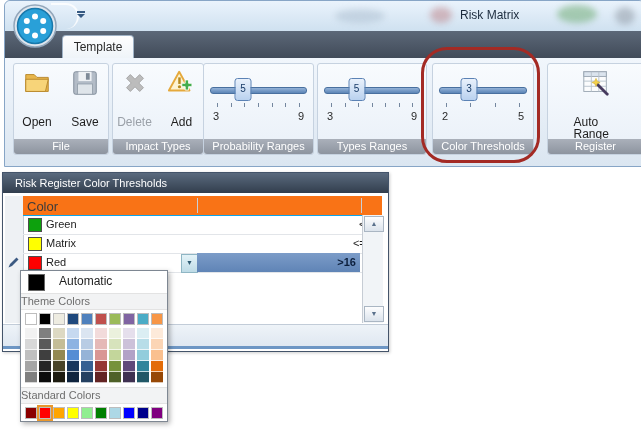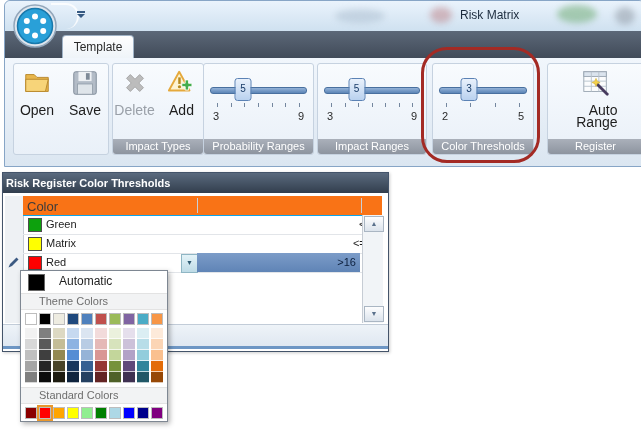--- a/index.html
+++ b/index.html
@@ -27,74 +27,74 @@
   .ribbon{position:absolute;left:0;top:57px;width:100%;height:108px;
           background:linear-gradient(#f1f6fc,#dbe6f1);}
   .group{position:absolute;top:5px;height:90px;border:1px solid #c6d2e0;border-radius:3px;
          background:linear-gradient(#f8fbfe,#e9f0f8);}
   .glabel{position:absolute;left:0;bottom:0;width:100%;height:15px;border-radius:0 0 3px 3px;
           background:linear-gradient(#aab0ba,#8d949f);color:#fff;font-size:11px;
           text-align:center;line-height:15px;}
   .btnrow{position:absolute;left:0;top:4px;width:100%;display:flex;justify-content:center;gap:4px;}
   .bigbtn{width:44px;display:flex;flex-direction:column;align-items:center;cursor:default;}
   .bigbtn svg{width:30px;height:30px;}
-  .bigbtn .blabel{font-size:14px;color:#1e1e1e;text-align:right;line-height:12px;margin-top:6px;}
+  .bigbtn .blabel{font-size:12px;color:#1e1e1e;text-align:left;line-height:12px;margin-top:18px;}
   .bigbtn.disabled .blabel{color:#9aa0a8;}
   
   .sliderzone{position:absolute;left:6px;right:6px;top:14px;height:58px;}
   .track{position:relative;height:22px;}
   .track .line{position:absolute;left:0;right:0;top:9px;height:5px;border-radius:3px;
                background:linear-gradient(#93b2d8,#5c85b6);border:1px solid #49709f;}
   .thumb{position:absolute;top:0;width:15px;height:21px;border-radius:3px;transform:translateX(-50%);
          background:linear-gradient(#e9f1fb,#b9d1ef);border:1px solid #5b82b5;
          font-size:10px;color:#173a66;text-align:center;line-height:20px;z-index:2;}
   .ticks{display:flex;justify-content:space-between;padding:0 7px;margin-top:3px;height:5px;}
   .ticks i{width:1px;height:4px;background:#74879f;}
   .minmax{display:flex;justify-content:space-between;padding:0 3px;font-size:11px;color:#2b2b2b;margin-top:2px;}
   .annot{position:absolute;left:421px;top:47px;width:113px;height:110px;border:3px solid #a32a24;
          border-radius:26px;z-index:6;pointer-events:none;}
   
   .dialog{position:absolute;left:2px;top:172px;width:385px;height:178px;border:1px solid #44546a;
           background:#fff;box-shadow:1px 1px 3px rgba(0,0,0,.2);}
   .dtitle{height:20px;background:linear-gradient(#5a6a7e,#323e4d);color:#fff;font-size:11px;
-          font-weight:bold;line-height:20px;padding-left:3px;}
+          font-weight:normal;line-height:20px;padding-left:12px;}
   .dbody{position:relative;width:100%;height:156px;background:#fff;}
   .rowhdrcol{position:absolute;left:2px;top:3px;width:18px;height:127px;background:#eef1f4;
              border-right:1px solid #c6ccd4;}
   .thead{position:absolute;left:20px;top:3px;width:359px;height:19px;background:#f97316;
          border-bottom:1px solid #0ea5e9;font-size:13px;color:#3c3c3c;}
   .thead .hsep{position:absolute;top:2px;bottom:2px;width:1px;background:#c9cfd7;}
   .trow{position:absolute;left:20px;width:339px;height:19px;border-bottom:1px solid #e2e5e9;
         font-size:11px;}
   .swatch{position:absolute;left:5px;top:3px;width:12px;height:12px;border:1px solid #4d4d4d;}
   .cname{position:absolute;left:23px;top:3px;color:#1d1d1d;}
   .cval{position:absolute;right:4px;top:3px;color:#1d1d1d;}
   .valcell-sel{position:absolute;left:174px;top:0;width:163px;height:19px;
-               background:linear-gradient(#7c9cc8,#5f84b6);}
+               background:linear-gradient(#7c9cc8,#5f84b6);font-weight:bold;}
   .valcell-sel .cval{color:#0c1f3c;}
   .combo{position:absolute;left:158px;top:1px;width:15px;height:17px;border:1px solid #8fb6c4;
          background:linear-gradient(#e4f3f8,#bedbe6);font-size:7px;color:#2e5a72;
          text-align:center;line-height:16px;}
   .pencil{position:absolute;left:5px;top:63px;width:12px;height:12px;}
   .vscroll{position:absolute;left:359px;top:22px;width:20px;height:108px;background:#f1f4f7;
            border-left:1px solid #c6ccd4;}
   .sbtn{position:absolute;left:1px;width:18px;height:14px;border:1px solid #aab6c3;
         background:linear-gradient(#fdfdfe,#dbe3ec);color:#5a718c;font-size:7px;
         text-align:center;line-height:13px;}
   .dfooter{position:absolute;left:0;bottom:0;width:100%;height:24px;
            background:linear-gradient(#eef3f8,#dde6f0);border-top:1px solid #c2ccd8;
            box-shadow:inset 0 -3px 0 #6d96c4;}
   
   .popup{position:absolute;left:20px;top:270px;width:146px;border:1px solid #7e8792;background:#fff;
          box-shadow:2px 2px 5px rgba(0,0,0,.3);z-index:10;font-size:12px;}
   .prow-auto{height:22px;position:relative;}
   .prow-auto .blk{position:absolute;left:7px;top:3px;width:15px;height:15px;background:#000;border:1px solid #666;}
   .prow-auto .plabel{position:absolute;left:38px;top:3px;color:#1e1e1e;}
   .phead{height:15px;background:#f2f3f4;border-top:1px solid #e3e3e3;border-bottom:1px solid #e3e3e3;
-         color:#6e6e6e;font-size:11px;line-height:15px;padding-left:18px;}
+         color:#6e6e6e;font-size:11px;line-height:15px;padding-left:0;}
   .srow{display:flex;gap:2px;padding:3px 4px 2px;}
   .sw{width:12px;height:12px;border:1px solid #bdbdbd;box-sizing:border-box;}
   .sw.sel{outline:2px solid #e8972e;outline-offset:0;}
   .vwrap{display:flex;gap:2px;padding:1px 4px 4px;}
   .vcol{display:flex;flex-direction:column;}
   .vcell{width:12px;height:11px;border-bottom:1px solid rgba(255,255,255,.7);box-sizing:border-box;}
   .prow-more{height:24px;border-top:1px solid #dcdcdc;position:relative;}
   .prow-more svg{position:absolute;left:8px;top:4px;width:16px;height:16px;}
   .prow-more .plabel{position:absolute;left:38px;top:5px;color:#1e1e1e;}
 </style>
@@ -147,20 +147,21 @@
           <div class="bigbtn">
             <svg viewBox="0 0 32 32">
               <rect x="4" y="4" width="24" height="24" rx="2" fill="#b3bcc7" stroke="#7e8a97"></rect>
               <rect x="9" y="4" width="14" height="10" fill="#eef1f4"></rect>
               <rect x="17" y="5.5" width="4" height="7" fill="#7e8a97"></rect>
               <rect x="8" y="17" width="16" height="11" fill="#dfe5ea" stroke="#97a2ae"></rect>
             </svg>
             <span class="blabel">Save</span>
           </div>
         </div>
+        <div class="glabel">File</div>
       </div>
 
       <div class="group" style="left:107px;width:90px;">
         <div class="btnrow">
           <div class="bigbtn disabled">
             <svg viewBox="0 0 32 32">
               <path d="M7 11 L11 7 L16 12 L21 7 L25 11 L20 16 L25 21 L21 25 L16 20 L11 25 L7 21 L12 16 Z" fill="#bcbcbc" stroke="#a3a3a3"></path>
             </svg>
             <span class="blabel">Delete</span>
           </div>
@@ -215,21 +216,21 @@
               <i></i>
               <i></i>
               <i></i>
               <i></i>
             </div>
           <div class="minmax">
             <span>3</span>
             <span>9</span>
           </div>
         </div>
-        <div class="glabel">Impact Ranges</div>
+        <div class="glabel">Types Ranges</div>
       </div>
 
       <div class="group" style="left:427px;width:100px;">
         <div class="sliderzone">
           <div class="track">
             <div class="line"></div>
             <div class="thumb" style="left:34%;">3</div>
           </div>
           <div class="ticks">
               <i></i>

